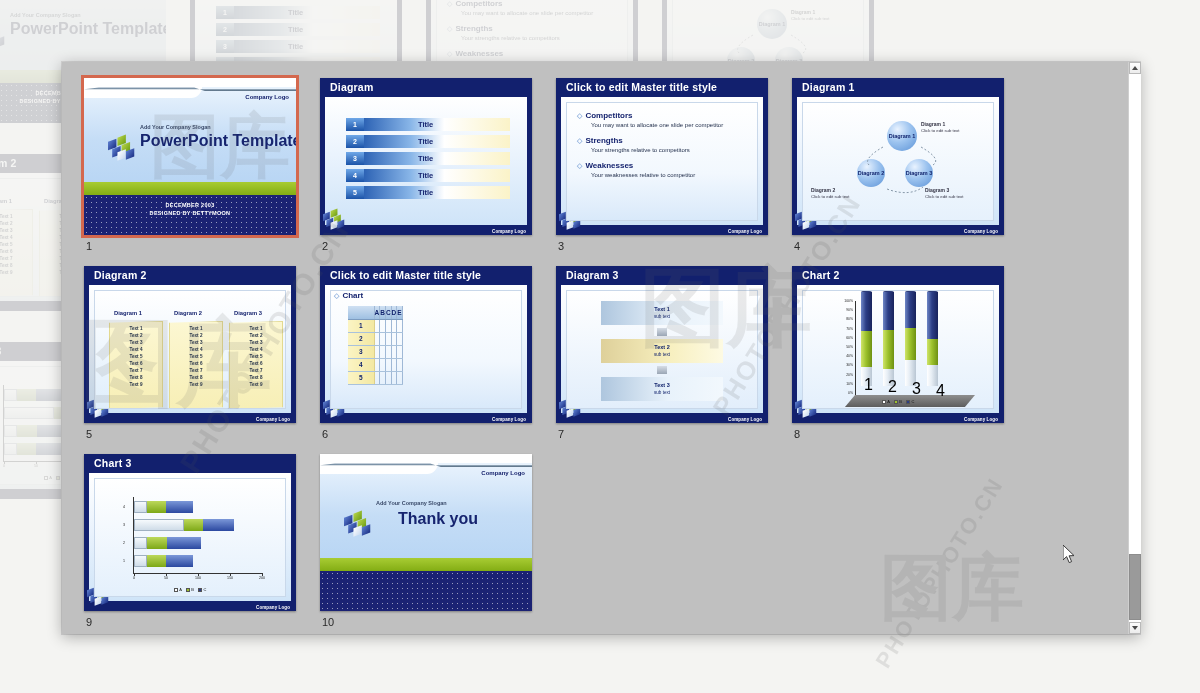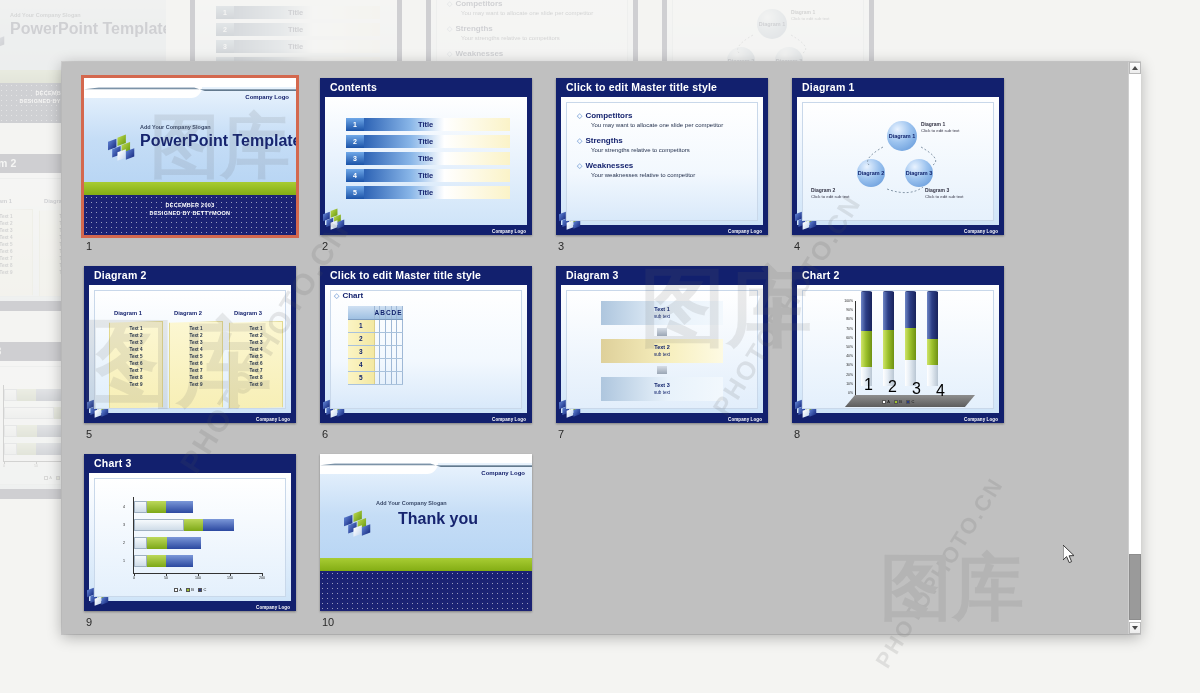--- a/index.html
+++ b/index.html
@@ -761,21 +761,21 @@
                     <div class="cube b" style="left:17px;top:15px;"></div>
                   </div>
                 </div>
               </div>
               <div class="slide-num">1</div>
             </div>
             <div class="slide-cell">
               <div class="slide-card">
                 <div class="s-frame">
                   <div class="s-body"></div>
-                  <div class="s-title">Contents</div>
+                  <div class="s-title">Diagram</div>
                   <div class="s-logo">Company Logo</div>
                   <div class="s-cubes" style="left:3px;top:130px;transform:scale(0.85);transform-origin:left top;">
                     <div class="cube b" style="left:0px;top:6px;"></div>
                     <div class="cube g" style="left:9px;top:2px;"></div>
                     <div class="cube b" style="left:4px;top:13px;"></div>
                     <div class="cube g" style="left:13px;top:9px;"></div>
                     <div class="cube w" style="left:9px;top:16px;"></div>
                     <div class="cube b" style="left:17px;top:15px;"></div>
                   </div>
                   <div class="c-row" style="top:40px;">

